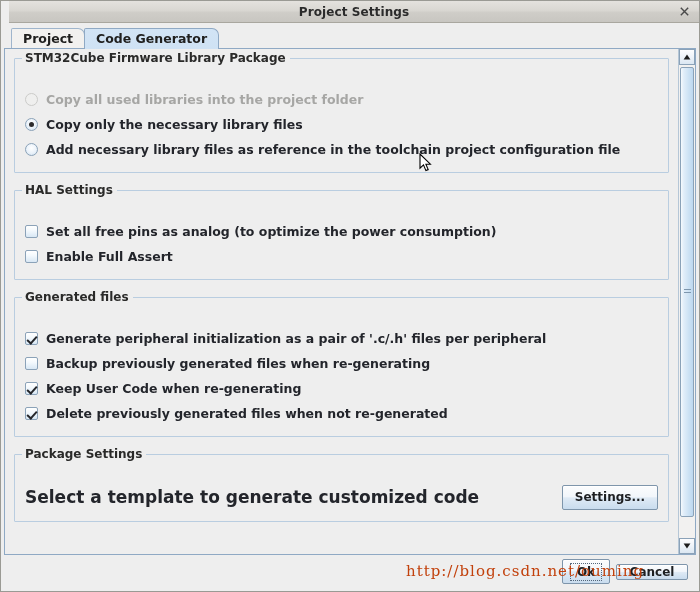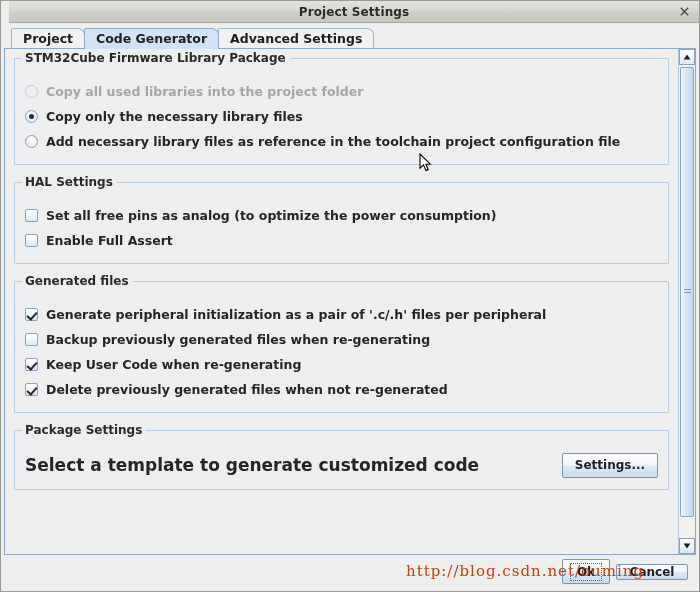--- a/index.html
+++ b/index.html
@@ -129,21 +129,21 @@
     box-sizing: border-box;
     overflow: hidden;
   }
 
   
   .groupbox {
     position: relative;
     border: 1px solid #b9cde0;
     border-radius: 1px;
     margin-bottom: 17px;
-    padding: 20px 10px 10px 10px;
+    padding: 28px 10px 10px 10px;
     box-sizing: border-box;
     background: transparent;
   }
   .group-title {
     position: absolute;
     top: -8px;
     left: 7px;
     padding: 0 4px 0 3px;
     background: #eeeeee;
     font-size: 12px;
@@ -376,21 +376,20 @@
         <path d="M0.8 0.8 L8.2 8.2 M8.2 0.8 L0.8 8.2" stroke="#4a4a4a" stroke-width="1.4" fill="none"></path>
       </svg>
     </div>
   </div>
 
   <div id="body-area">
 
     <div id="tabstrip">
       <div class="tab">Project</div>
       <div class="tab selected">Code Generator</div>
-      <div class="tab">Advanced Settings</div>
       <div id="tab-filler"></div>
     </div>
 
     <div id="tabpanel">
 
       <div id="panel-inner">
 
         <div class="groupbox">
           <div class="group-title">STM32Cube Firmware Library Package</div>
 

